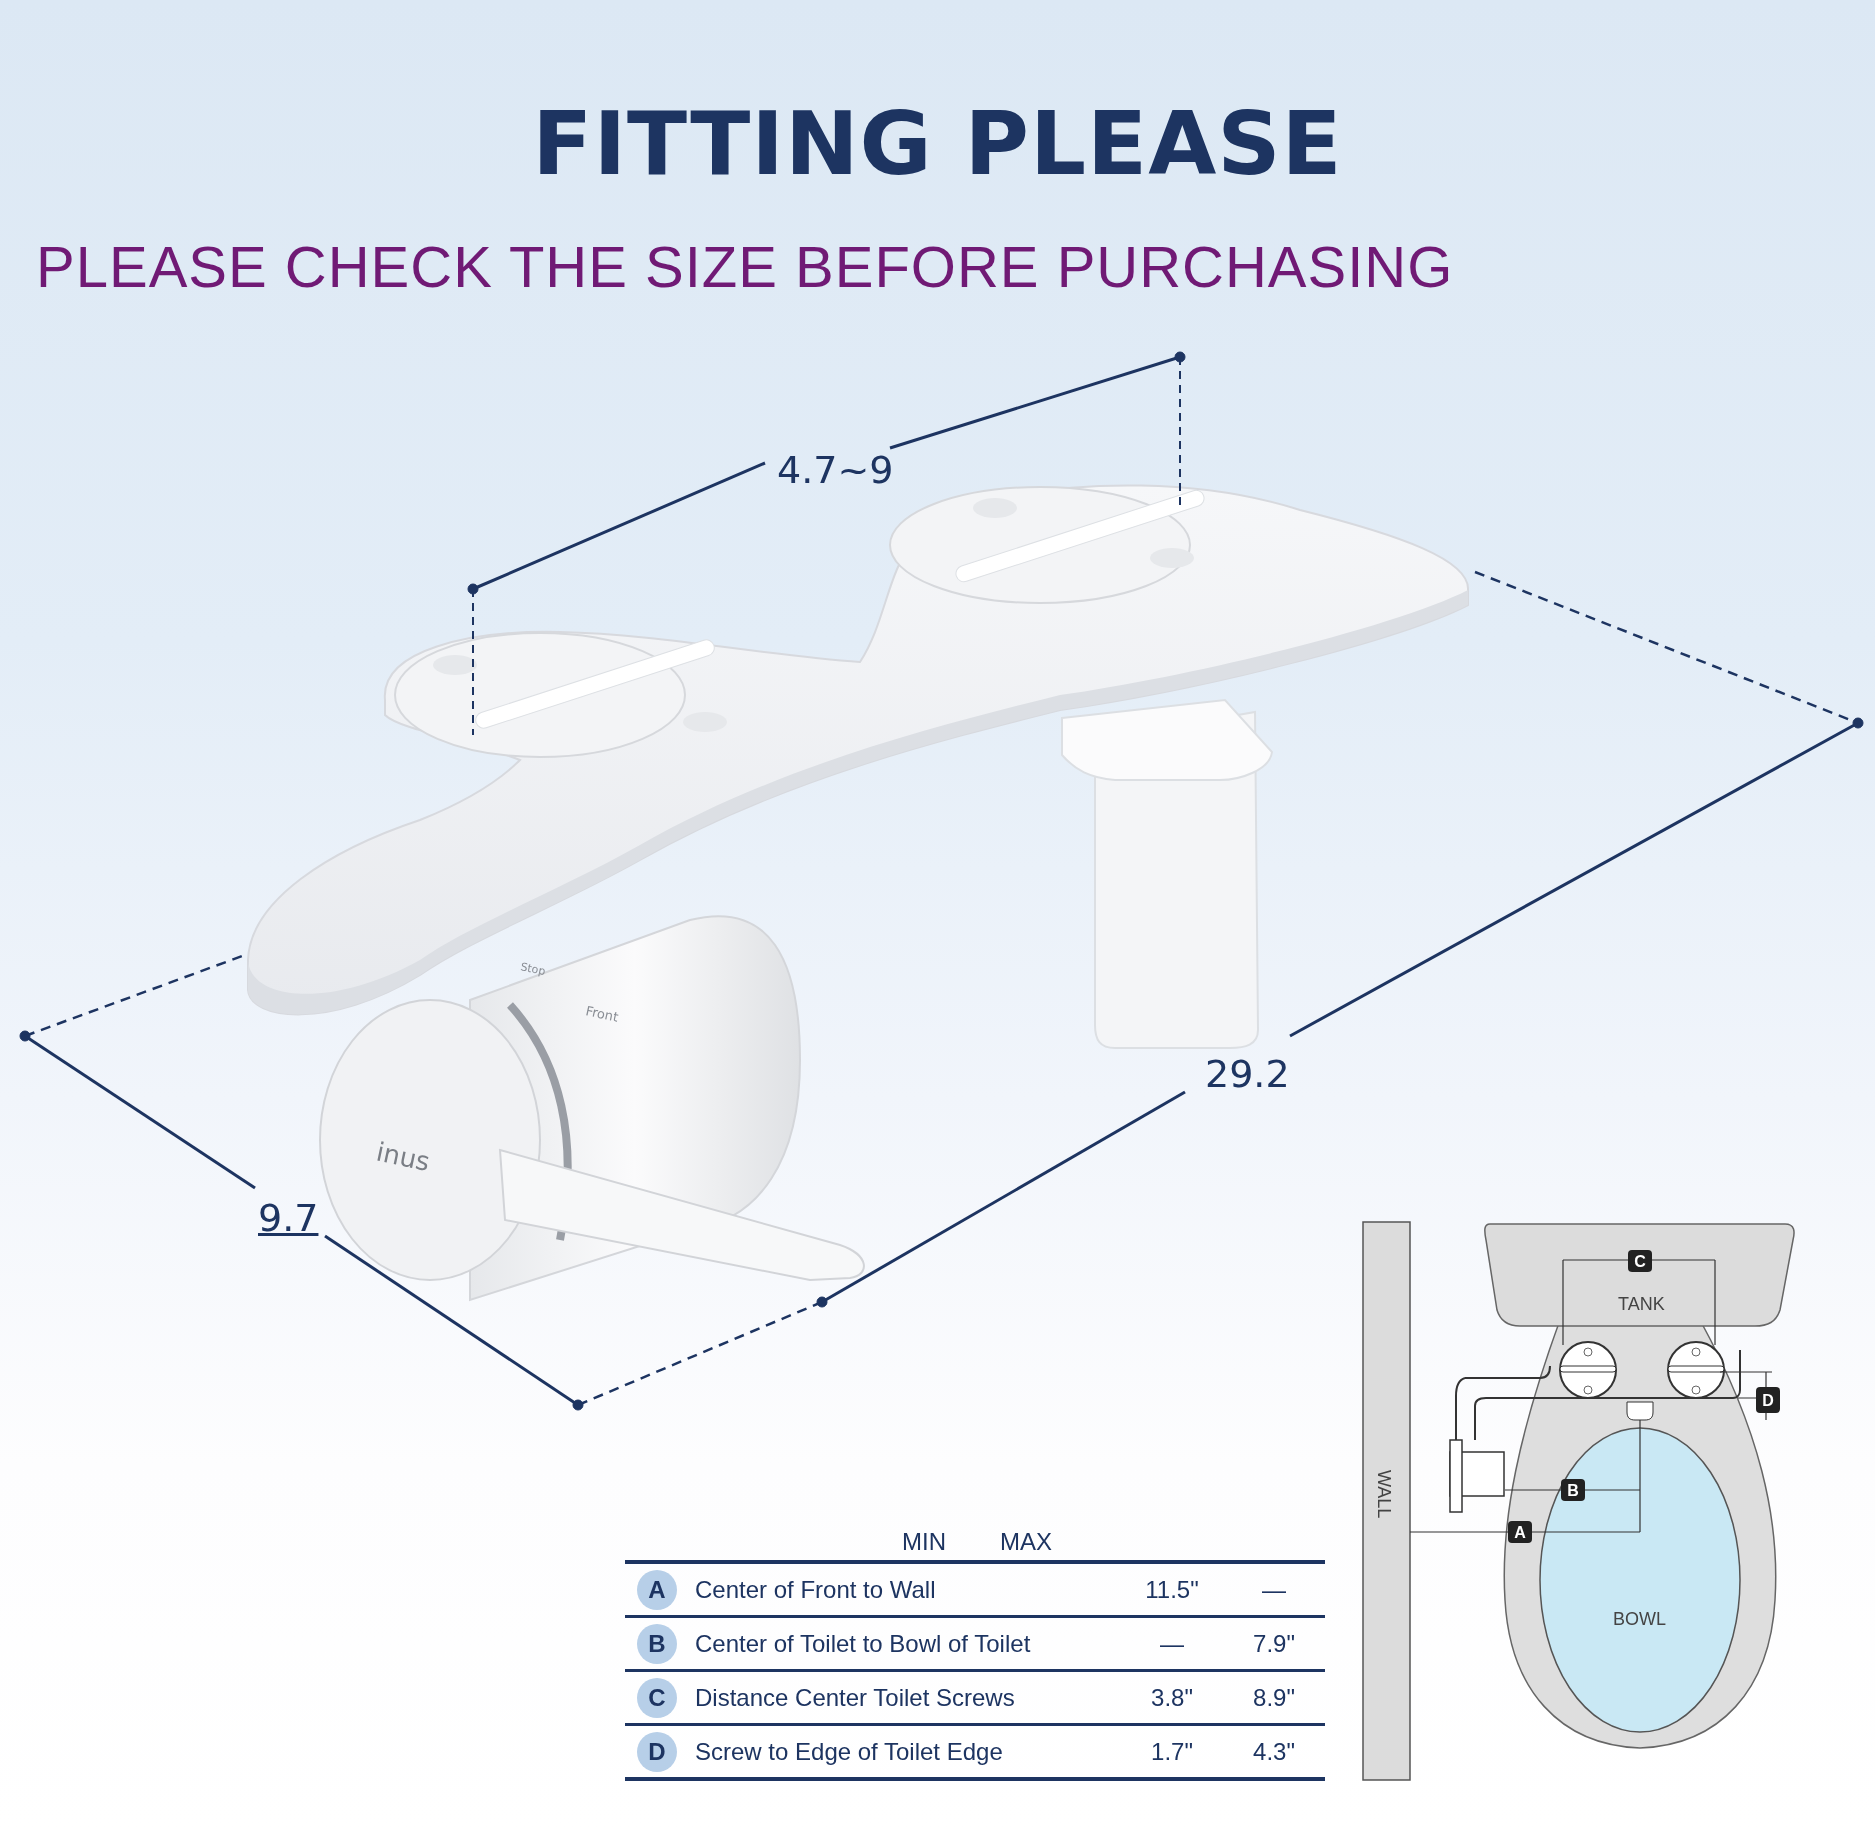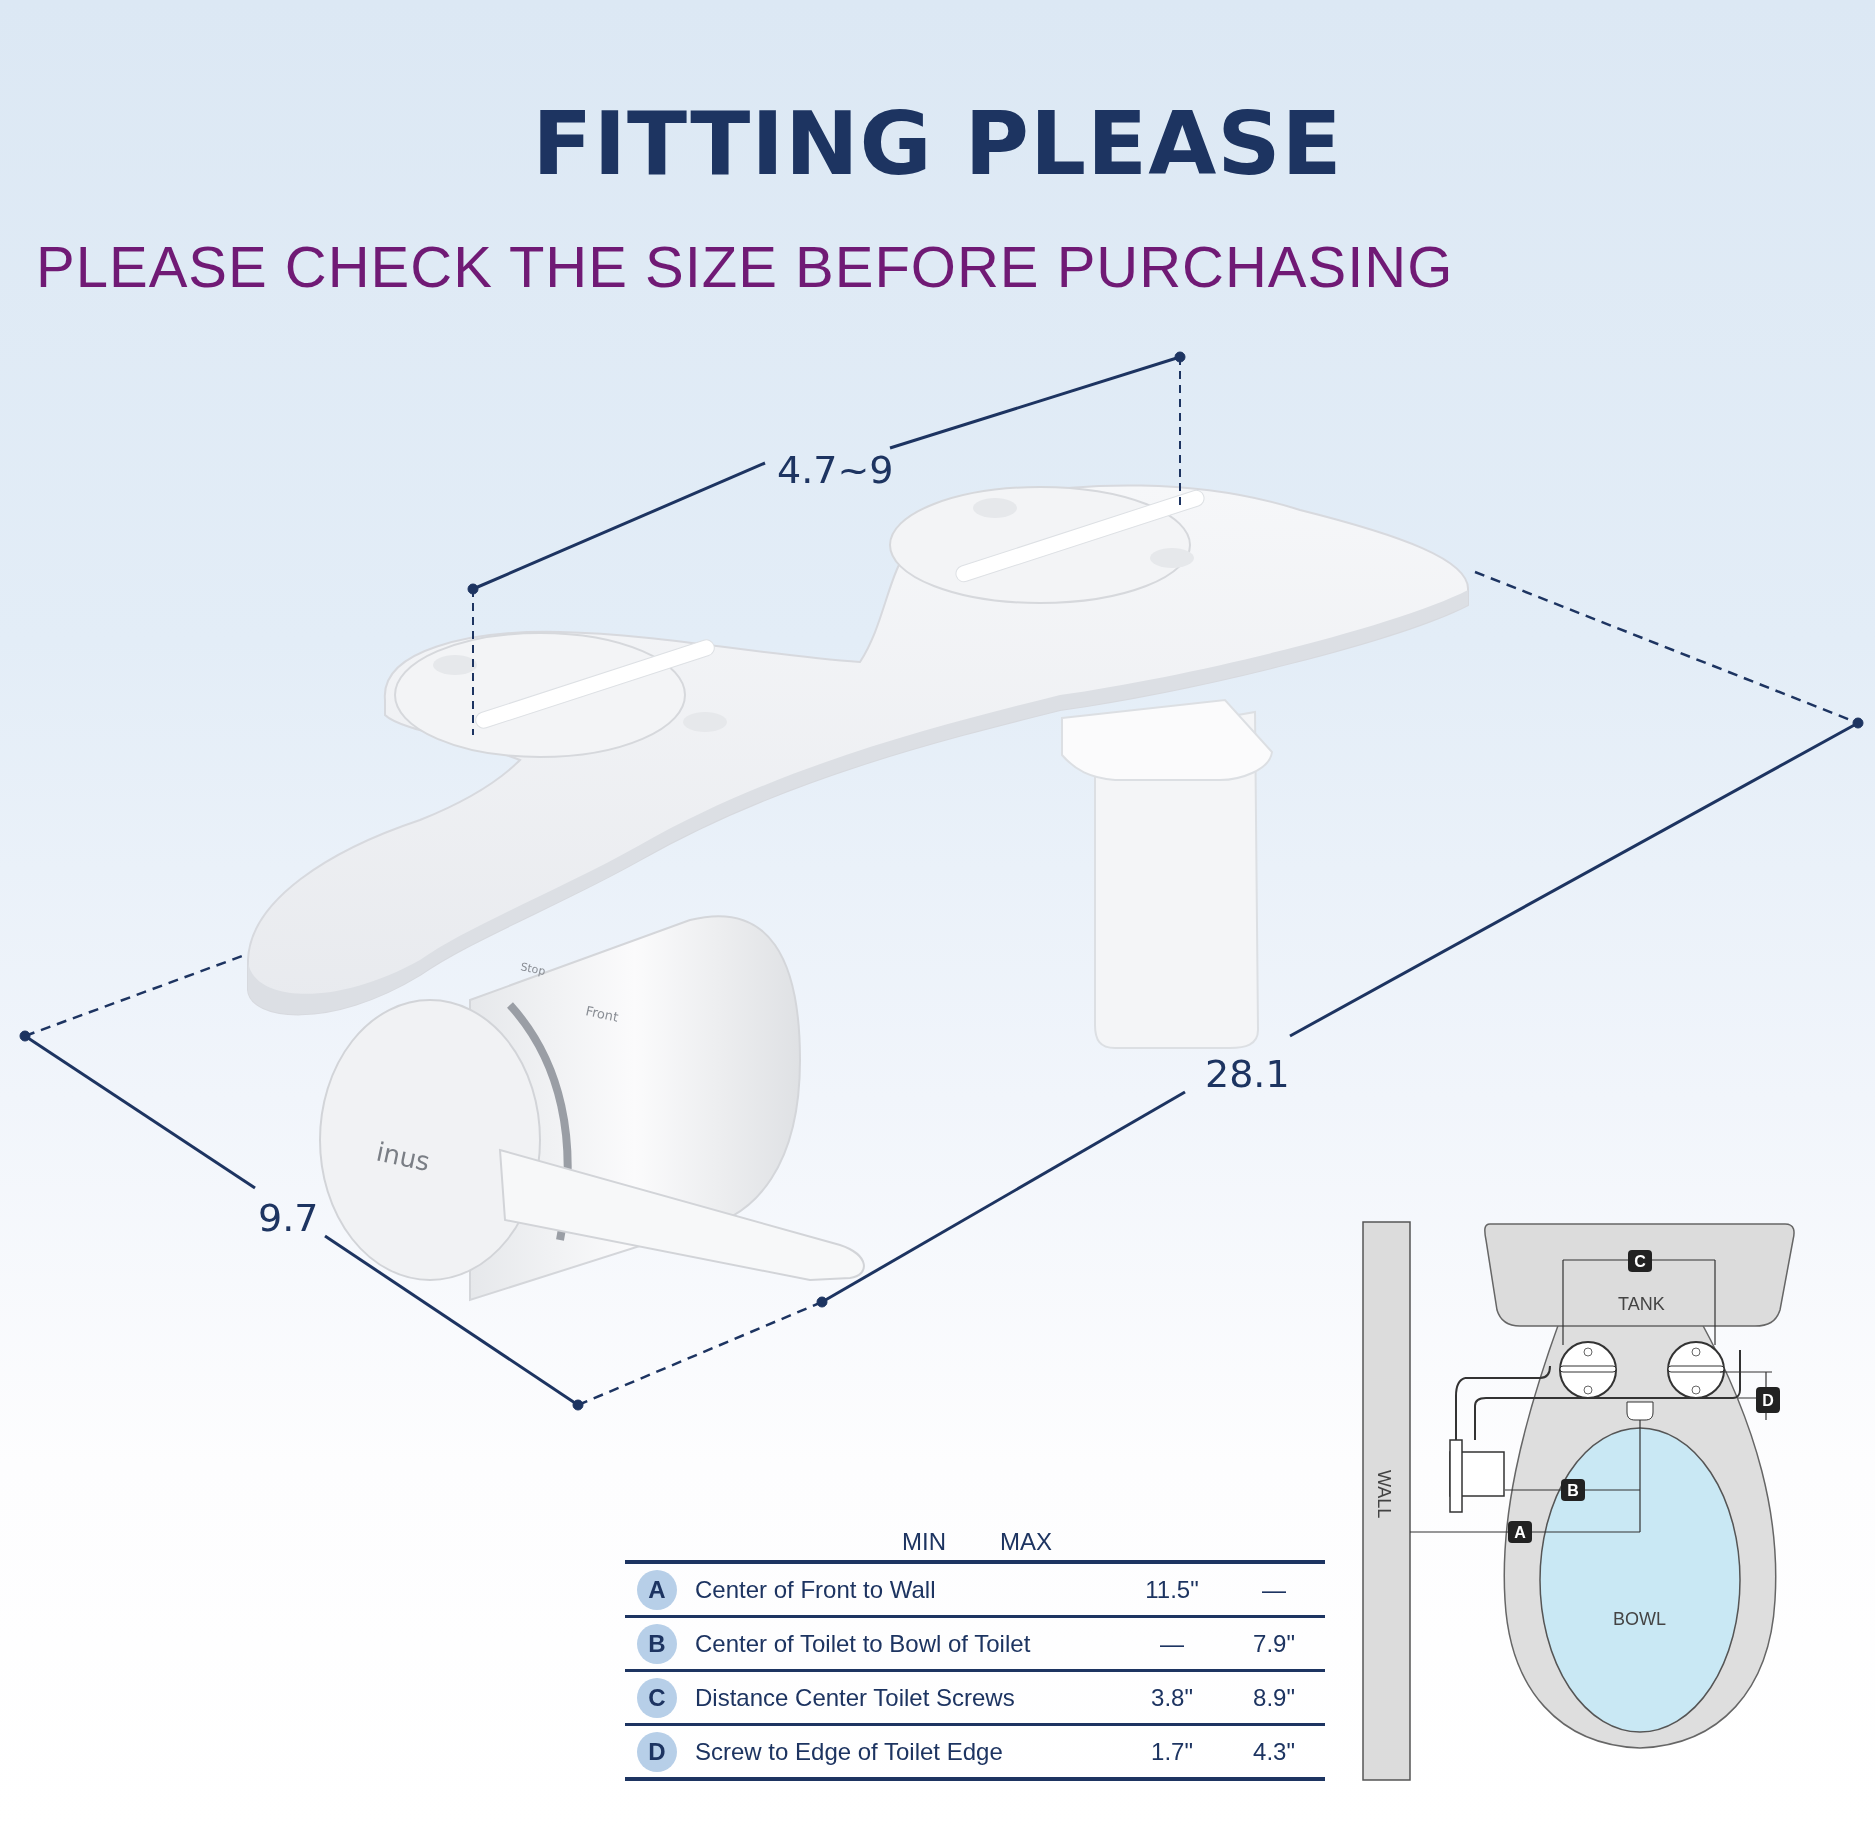--- a/index.html
+++ b/index.html
@@ -98,22 +98,22 @@
 
     <line x1="25" y1="1036" x2="255" y2="1188" stroke-width="3"></line>
     <line x1="325" y1="1236" x2="578" y2="1405" stroke-width="3"></line>
     <circle cx="25" cy="1036" r="5"></circle>
       <circle cx="578" cy="1405" r="5"></circle>
     <line x1="25" y1="1036" x2="245" y2="955" stroke-width="2.5" stroke-dasharray="10 7"></line>
   </g>
 </svg>
 
 <div class="dim" style="left:777px;top:448px;">4.7~9</div>
-<div class="dim" style="left:1205px;top:1052px;">28.1</div>
-<div class="dim" style="left:258px;top:1196px;">9.7</div>
+<div class="dim" style="left:1205px;top:1052px;">29.2</div>
+<div class="dim" style="left:258px;top:1196px;text-decoration:underline;">9.7</div>
 
 <div class="table">
   <div class="thead">
     <span>MIN</span>
     <span>MAX</span>
   </div>
   <div class="rule"></div>
   <div class="row">
     <div class="badge">A</div>
     <div class="label">Center of Front to Wall</div>

